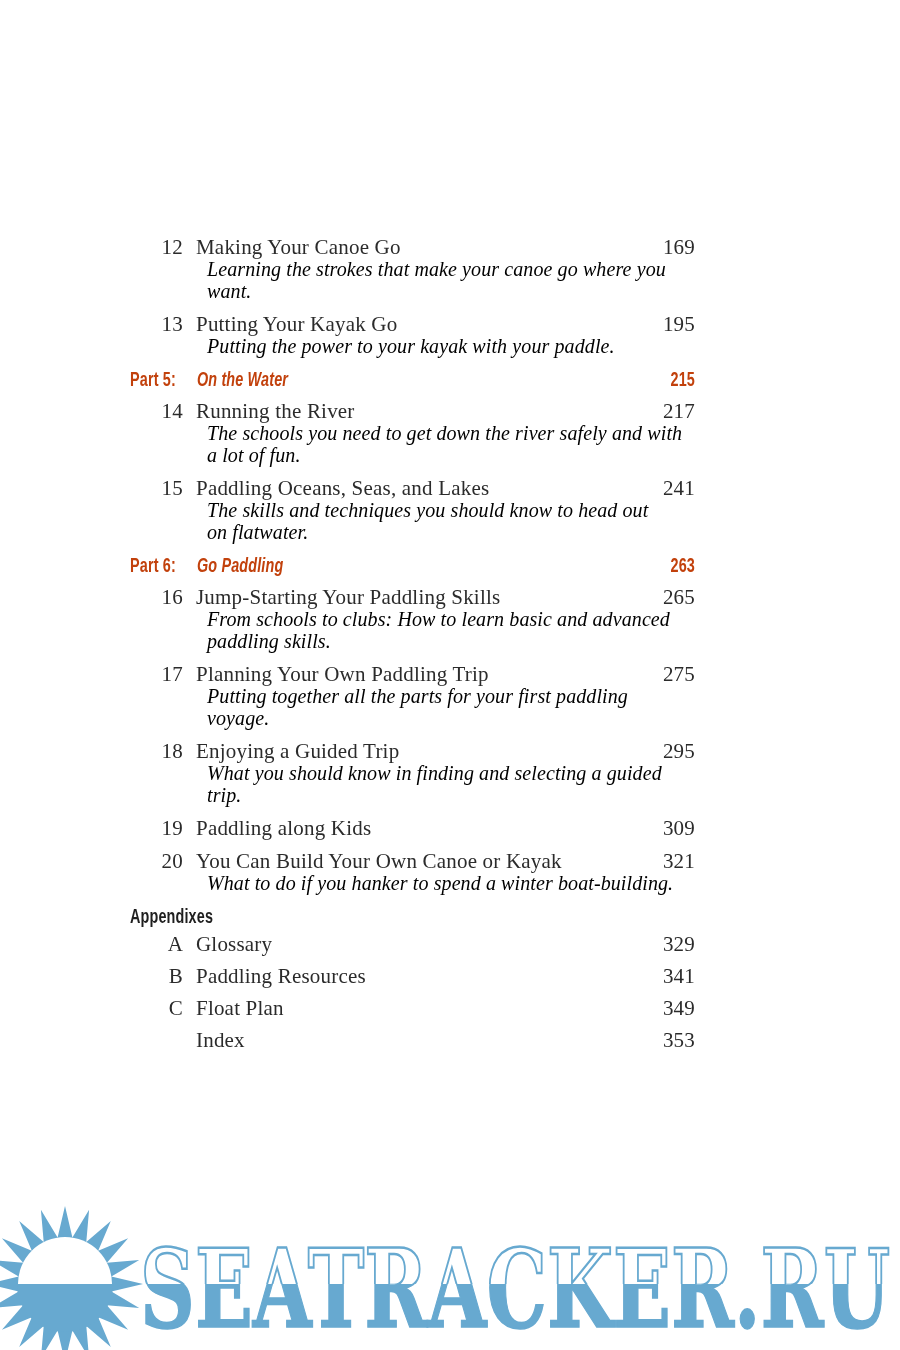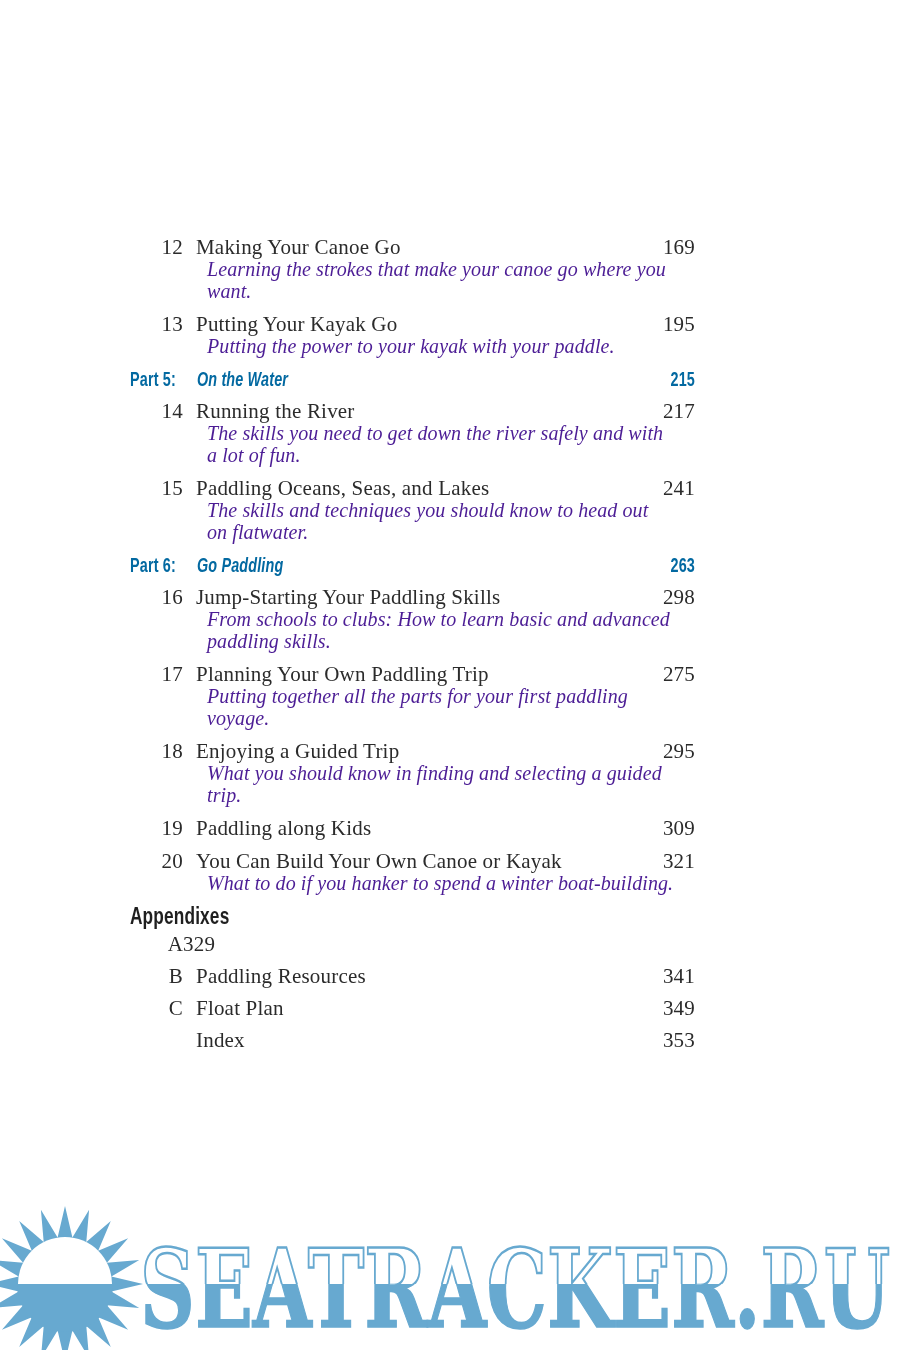--- a/index.html
+++ b/index.html
@@ -15,34 +15,34 @@
     font-size:21px;line-height:22px;letter-spacing:0.2px;
   }
   .entry{margin-bottom:11px;}
   .row{display:flex;align-items:flex-end;}
   .num{flex:none;width:53px;text-align:right;}
   .title{flex:1 1 auto;padding-left:13px;white-space:nowrap;overflow:visible;}
   .pg{flex:none;text-align:right;}
   .desc{
     margin-left:77px;width:480px;
     font-style:italic;font-size:20px;line-height:22px;
-    white-space:pre-line;letter-spacing:0.1px;color:#4c1d95;
+    white-space:pre-line;letter-spacing:0.1px;color:#000000;
   }
   
   .part{display:flex;align-items:flex-start;margin:7px 0 10px 0;
     font-family:"Liberation Sans", sans-serif;font-weight:bold;
-    font-size:20px;line-height:22px;color:#0369a1;}
+    font-size:20px;line-height:22px;color:#c2410c;}
   .plabel{flex:none;width:67px;}
   .ptitle{flex:1 1 auto;font-style:italic;}
   .ppg{flex:none;}
   .cond{display:inline-block;transform:scaleX(0.72);transform-origin:0 50%;white-space:nowrap;}
   .cond-r{transform-origin:100% 50%;}
   .appendix-header{margin:9px 0 6px 0;
     font-family:"Liberation Sans", sans-serif;font-weight:bold;
-    font-size:24px;line-height:22px;color:#1f1f1f;}
+    font-size:20px;line-height:22px;color:#1f1f1f;}
   .app-row{margin-bottom:10px;}
   
   .wm{position:absolute;left:0;top:1180px;width:900px;height:170px;}
 </style>
 </head>
 <body>
 
 <div class="page">
   <main class="toc">
 
@@ -70,21 +70,21 @@
       <span class="ptitle"><span class="cond">On the Water</span></span>
       <span class="ppg"><span class="cond cond-r">215</span></span>
     </div>
 
     <div class="entry">
       <div class="row">
         <span class="num">14</span>
         <span class="title">Running the River</span>
         <span class="pg">217</span>
       </div>
-      <div class="desc">The skills you need to get down the river safely and with
+      <div class="desc">The schools you need to get down the river safely and with
 a lot of fun.</div>
     </div>
 
     <div class="entry">
       <div class="row">
         <span class="num">15</span>
         <span class="title">Paddling Oceans, Seas, and Lakes</span>
         <span class="pg">241</span>
       </div>
       <div class="desc">The skills and techniques you should know to head out
@@ -94,21 +94,21 @@
     <div class="part">
       <span class="plabel"><span class="cond">Part 6:</span></span>
       <span class="ptitle"><span class="cond">Go Paddling</span></span>
       <span class="ppg"><span class="cond cond-r">263</span></span>
     </div>
 
     <div class="entry">
       <div class="row">
         <span class="num">16</span>
         <span class="title">Jump-Starting Your Paddling Skills</span>
-        <span class="pg">298</span>
+        <span class="pg">265</span>
       </div>
       <div class="desc">From schools to clubs: How to learn basic and advanced
 paddling skills.</div>
     </div>
 
     <div class="entry">
       <div class="row">
         <span class="num">17</span>
         <span class="title">Planning Your Own Paddling Trip</span>
         <span class="pg">275</span>
@@ -142,20 +142,21 @@
       <div class="desc">What to do if you hanker to spend a winter boat-building.</div>
     </div>
 
     <div class="appendix-header">
       <span class="cond">Appendixes</span>
     </div>
 
     <div class="entry app-row">
       <div class="row">
         <span class="num">A</span>
+        <span class="title">Glossary</span>
         <span class="pg">329</span>
       </div>
     </div>
 
     <div class="entry app-row">
       <div class="row">
         <span class="num">B</span>
         <span class="title">Paddling Resources</span>
         <span class="pg">341</span>
       </div>

